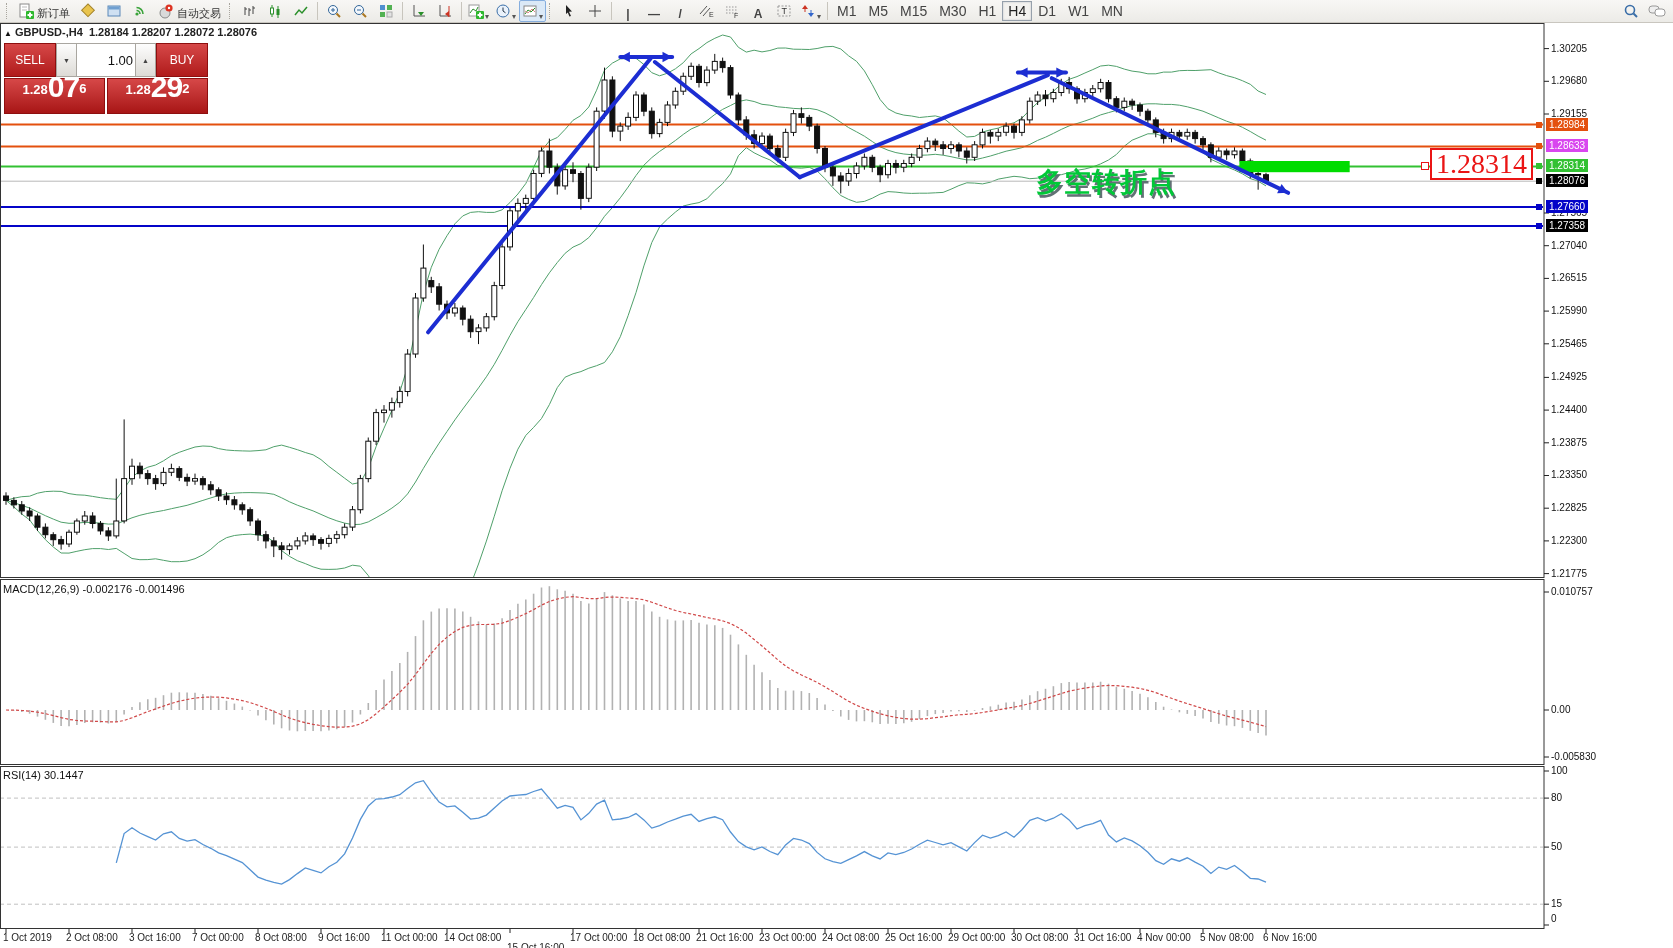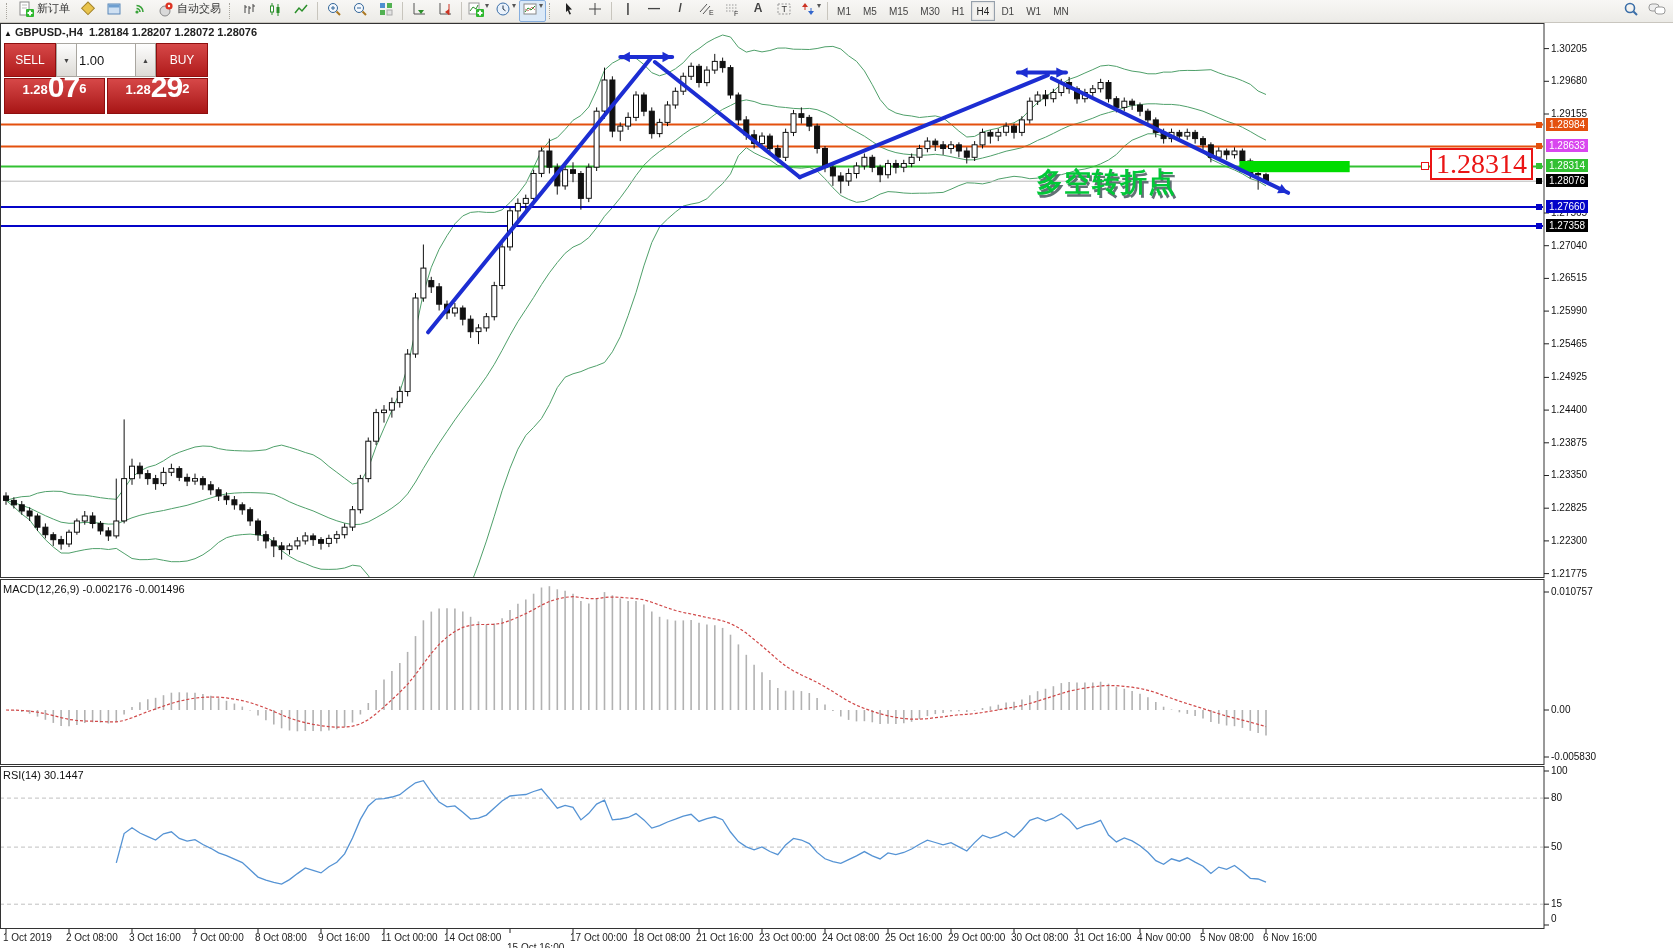--- a/index.html
+++ b/index.html
@@ -2,44 +2,44 @@
 <html><head>
 <meta charset="utf-8">
 <style>
   html,body{margin:0;padding:0;background:#fff;}
   body{width:1673px;height:948px;position:relative;overflow:hidden;
        font-family:"Liberation Sans",sans-serif;-webkit-font-smoothing:antialiased;}
   
   .toolbar{position:absolute;left:0;top:0;width:1673px;height:23px;
     background:linear-gradient(#f8f7f5,#ecebe7);border-bottom:1px solid #c9c6bf;
     display:flex;align-items:center;padding:0 3px;box-sizing:border-box;z-index:9;}
-  .tbtn{height:20px;min-width:20px;display:flex;align-items:flex-start;justify-content:center;
+  .tbtn{height:20px;min-width:20px;display:flex;align-items:flex-end;justify-content:center;
     font-size:11px;color:#333;padding:0 2px;border:1px solid transparent;border-radius:2px;cursor:default;}
   .tbtn.labeled{padding:0 4px;gap:3px;}
   .tbtn.active{background:#dbe9f7;border:1px solid #86aede;}
-  .tf{height:18px;padding:0 5px;font-size:10px;color:#444;display:flex;align-items:center;border:1px solid transparent;}
+  .tf{height:18px;padding:0 5px;font-size:14px;color:#444;display:flex;align-items:center;border:1px solid transparent;}
   .tf.active{border:1px solid #96a0ab;background:#f3f2ef;box-shadow:inset 0 0 2px #b9bec4;color:#222;}
   .sep{width:1px;height:18px;background:#c8c5bd;margin:0 3px;}
   .handle{width:3px;height:16px;border-left:1px dotted #a9a69e;margin:0 3px;}
   .caret{font-size:8px;color:#555;margin-left:1px;}
   .spacer{flex:1;}
   .glyph{font-size:12px;color:#444;font-weight:bold;}
   
   #chart-svg{position:absolute;left:0;top:0;z-index:1;}
   .symbol-header{position:absolute;left:4px;top:26px;font-size:11px;font-weight:bold;color:#222;z-index:4;}
   .symbol-header .tri{font-size:8px;margin-right:3px;color:#111;}
   .ind-label{position:absolute;left:3px;font-size:11px;color:#111;z-index:4;}
   
   .trade-panel{position:absolute;left:4px;top:43px;width:204px;z-index:6;font-family:"Liberation Sans",sans-serif;}
   .tp-row1{display:flex;height:34px;}
   .tp-btn{flex:0 0 52px;background:linear-gradient(#d64848,#b01b1b);color:#fff;border:1px solid #8e0f0f;
     font-size:12px;display:flex;align-items:center;justify-content:center;cursor:pointer;}
   .tp-step{flex:0 0 18px;background:linear-gradient(#fdfdfd,#dddbd6);border:1px solid #a9a6a0;
     font-size:7px;color:#444;display:flex;align-items:center;justify-content:center;cursor:pointer;}
-  .tp-vol{flex:1;border:1px solid #a9a6a0;border-left:none;border-right:none;text-align:left;
+  .tp-vol{flex:1;border:1px solid #a9a6a0;border-left:none;border-right:none;text-align:right;
     font-size:13px;color:#111;outline:none;min-width:0;background:#fff;}
   .tp-row2{display:flex;height:36px;margin-top:1px;gap:2px;}
   .tp-price{flex:1;background:linear-gradient(#d64848,#a81616);border:1px solid #8e0f0f;color:#fff;
     display:flex;align-items:flex-end;justify-content:center;padding-bottom:11px;cursor:pointer;}
   .tp-price .small{font-size:13px;line-height:24px;font-weight:bold;}
   .tp-price .big{font-size:30px;line-height:30px;font-weight:bold;letter-spacing:-1px;}
   .tp-price .sup{font-size:13px;line-height:13px;font-weight:bold;align-self:flex-start;margin-top:3px;}
   
   .pivot-text{position:absolute;left:1036px;top:164px;font-size:27px;font-weight:bold;color:#00c838;
     text-shadow:2px 3px 0 rgba(90,105,110,.95);z-index:5;letter-spacing:1px;}

